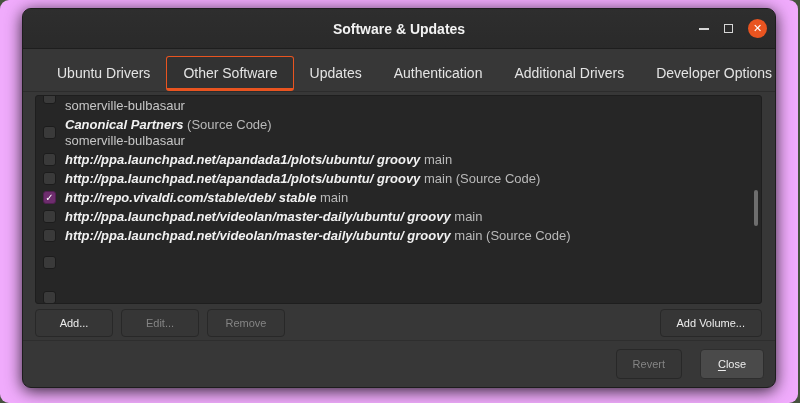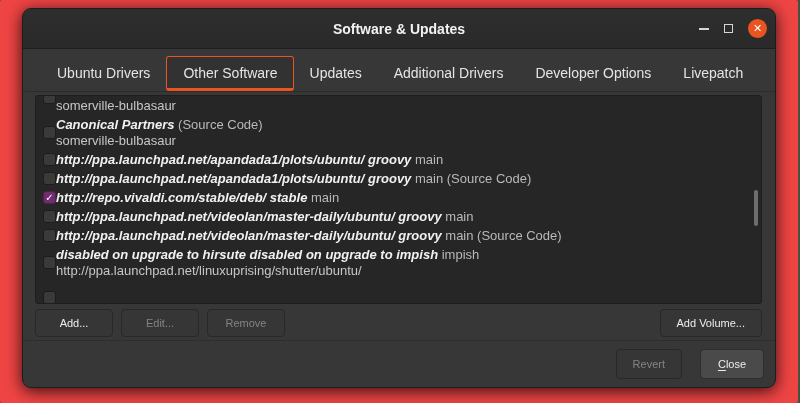--- a/index.html
+++ b/index.html
@@ -4,21 +4,21 @@
 <style>
   * { box-sizing: border-box; margin: 0; padding: 0; }
   html, body { width: 800px; height: 403px; overflow: hidden; }
   body {
     background: #46523e;
     font-family: "Liberation Sans", "DejaVu Sans", sans-serif;
     position: relative;
   }
   #canvas {
     position: absolute; left: 0; top: 0; right: 2px; bottom: 0;
-    background: #ef4444; border-radius: 2px;
+    background: #f0abfc; border-radius: 9px;
   }
   .window {
     position: absolute; left: 22px; top: 8px; width: 754px; height: 380px;
     background: #373737; border: 1px solid #1d1d1d; border-radius: 9px;
     box-shadow: 0 3px 16px rgba(0,0,0,.8);
     color: #e8e8e8; font-size: 13px;
   }
   
   .titlebar {
     height: 40px; background: linear-gradient(#2e2e2e, #2a2a2a);
@@ -50,21 +50,21 @@
     border-bottom: 3px solid var(--accent, #e95420);
     border-radius: 3px; padding-bottom: 6px; padding-left: 16px;
   }
   
   .list-frame {
     margin: 3px 13px 0 12px; height: 209px;
     background: #262626; border: 1px solid #1e1e1e; border-radius: 3px;
     overflow: hidden; position: relative;
   }
   .list-content { margin-top: -16px; padding: 0 3px; }
-  .row { display: flex; align-items: center; height: 19px; padding: 0 4px; }
+  .row { display: flex; align-items: center; gap: 9px; height: 19px; padding: 0 4px; }
   .row.two { height: 35px; }
   .checkbox {
     width: 13px; height: 13px; flex-shrink: 0;
     background: #3a3a3a; border: 1px solid #1c1c1c; border-radius: 3px;
     display: flex; align-items: center; justify-content: center;
     color: #fff; font-size: 10px; line-height: 1;
   }
   .checkbox.checked { background: var(--check, #6e2d6e); border-color: #521f52; }
   .lines { line-height: 16px; white-space: nowrap; }
   .t-bold { font-weight: bold; color: #f1f1f1; font-style: italic; }
@@ -113,20 +113,21 @@
             <span>✕</span>
           </span>
       </div>
     </div>
 
     <div class="tabbar-wrap">
       <div class="tabbar">
           <div class="tab">Ubuntu Drivers</div>
           <div class="tab selected">Other Software</div>
           <div class="tab">Updates</div>
+          <div class="tab">Authentication</div>
           <div class="tab">Additional Drivers</div>
           <div class="tab">Developer Options</div>
           <div class="tab">Livepatch</div>
         </div>
     </div>
 
     <div class="list-frame">
       <div class="list-content">
           <div class="row two">
             <span class="checkbox"></span>
@@ -167,24 +168,20 @@
             </div>
           </div>
           <div class="row">
             <span class="checkbox"></span>
             <div class="lines">
               <div><span class="t-bold">http://ppa.launchpad.net/videolan/master-daily/ubuntu/ groovy</span><span class="t-rest"> main (Source Code)</span></div>
             </div>
           </div>
           <div class="row two">
             <span class="checkbox"></span>
-            <div class="lines">
-              <div><span class="t-bold">disabled on upgrade to hirsute disabled on upgrade to impish</span><span class="t-rest"> impish</span></div>
-              <div class="subtitle">http://ppa.launchpad.net/linuxuprising/shutter/ubuntu/</div>
-            </div>
           </div>
           <div class="row two">
             <span class="checkbox"></span>
           </div>
         </div>
       <div class="scroll-thumb"></div>
     </div>
 
     <div class="list-actions">
       <button class="btn">Add...</button>

